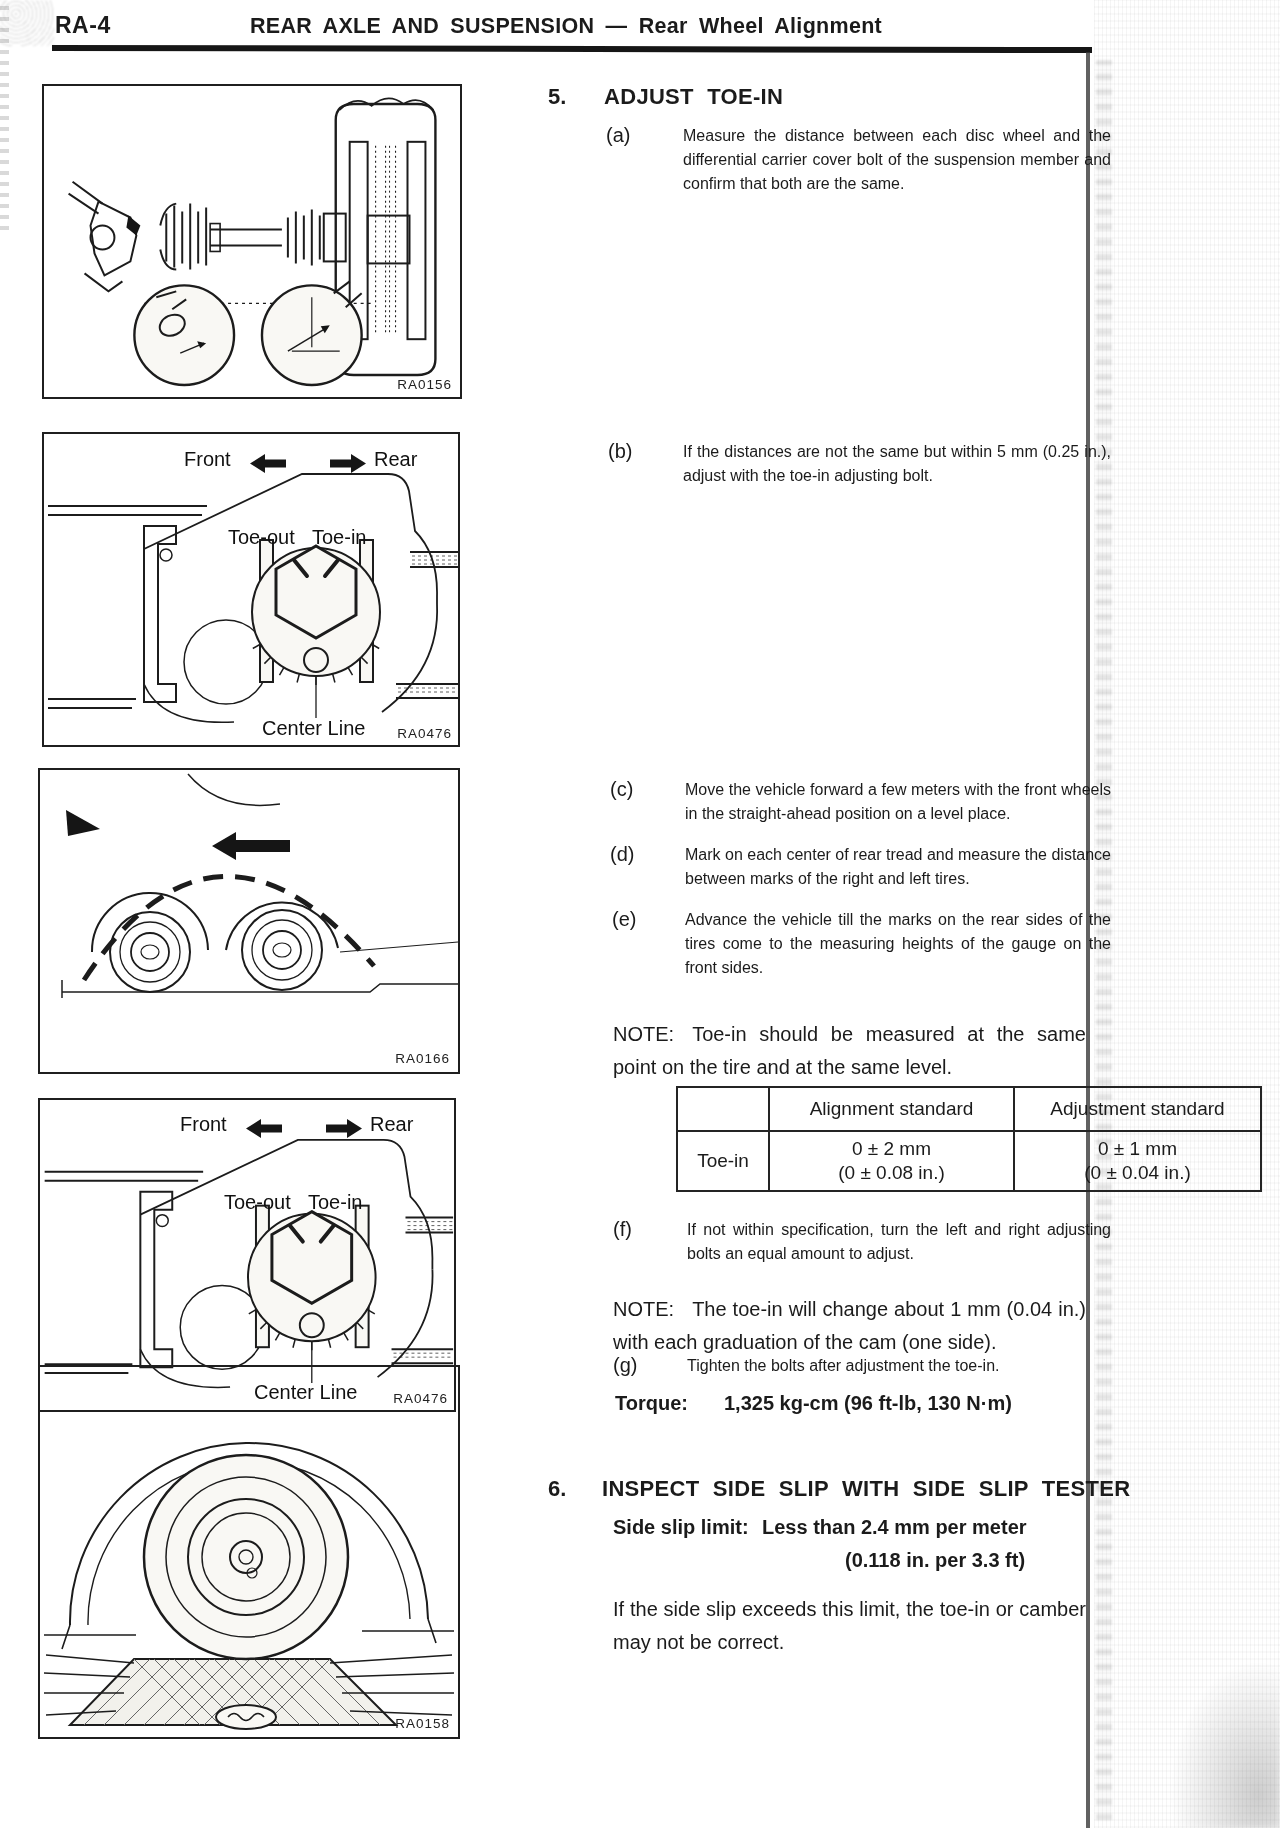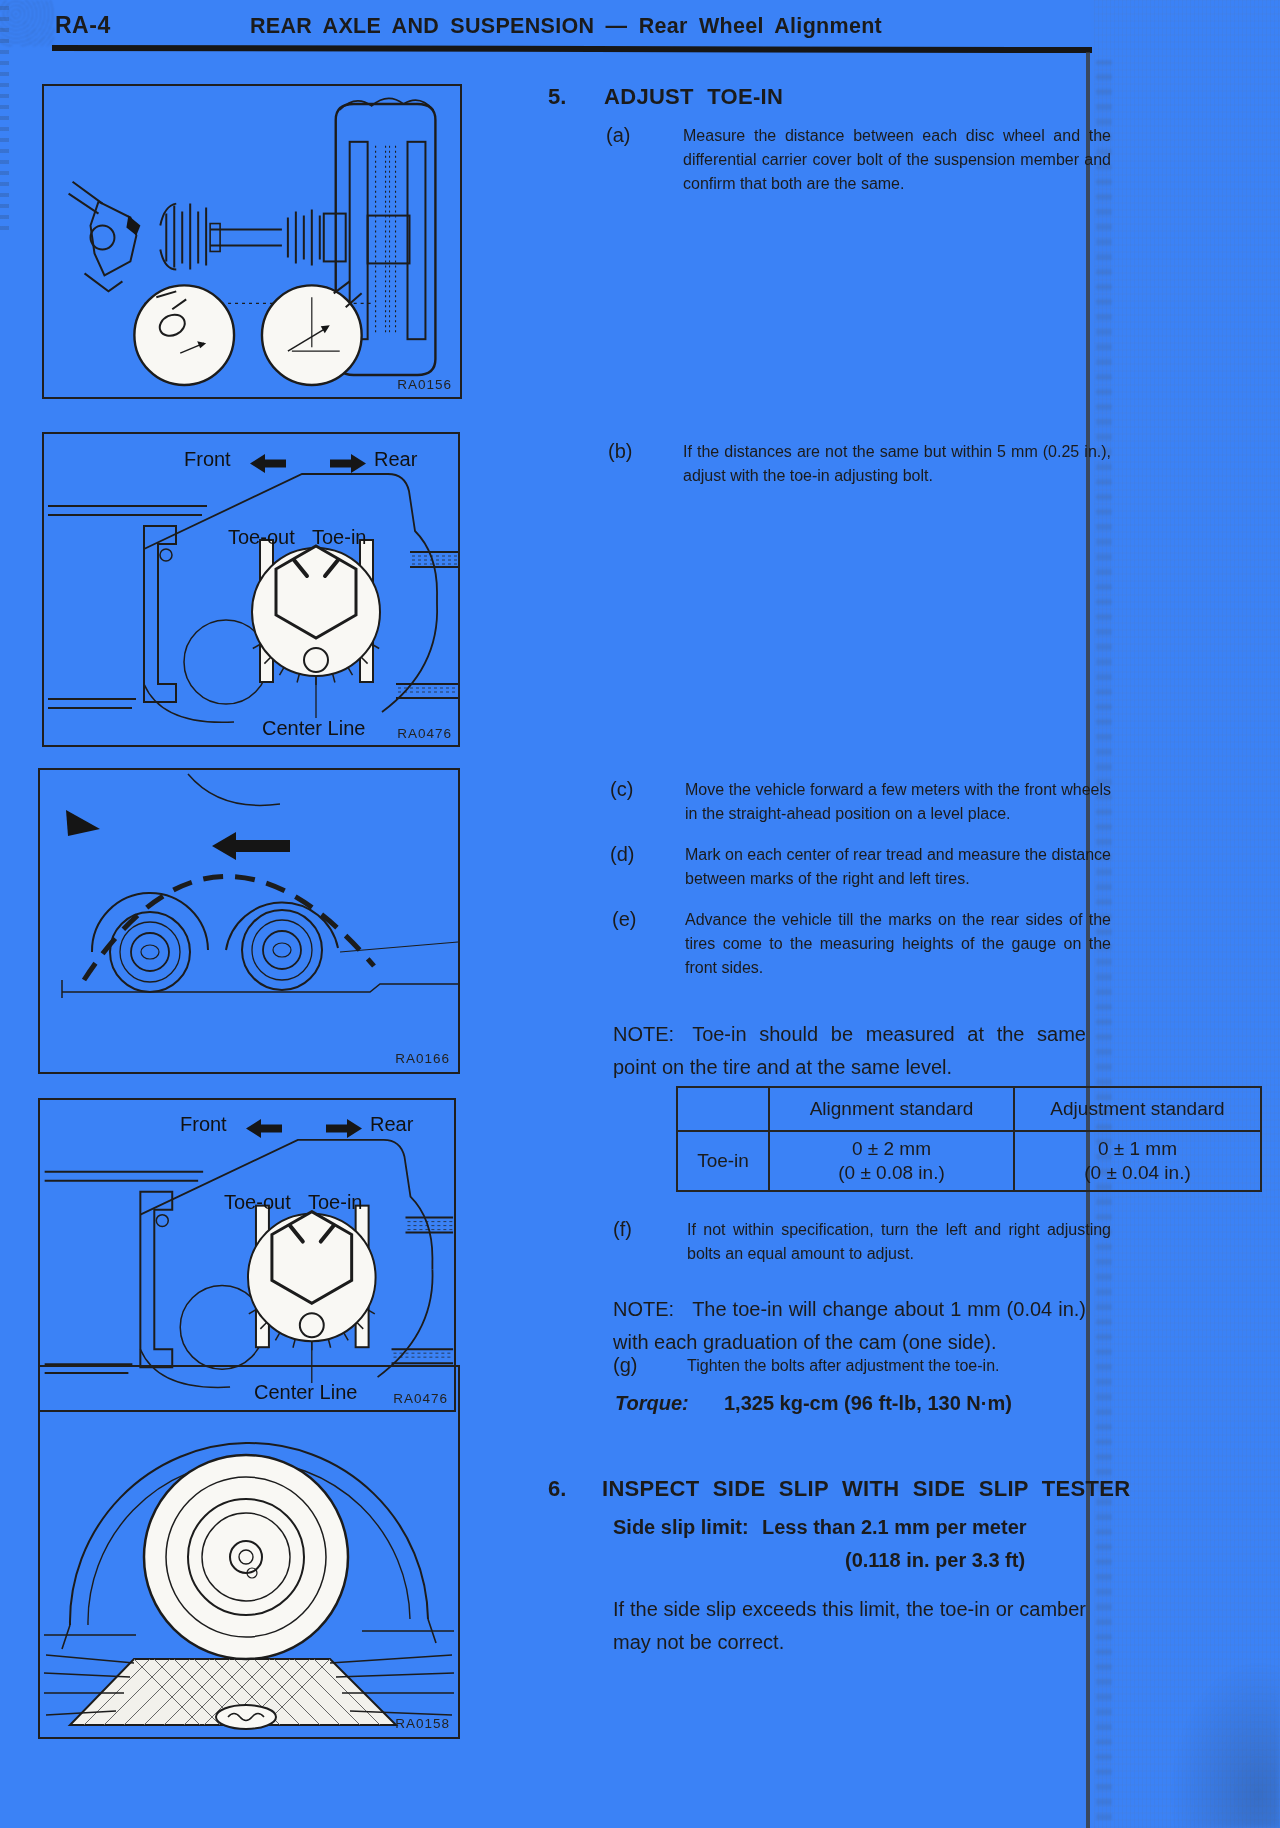--- a/index.html
+++ b/index.html
@@ -1,16 +1,16 @@
 <!DOCTYPE html>
 <html><head>
 <meta charset="utf-8">
 <style>
   html,body{margin:0;padding:0;background:#e8e6e1;}
-  .page{position:relative;width:1280px;height:1828px;background:#3b82f6;overflow:hidden;
+  .page{position:relative;width:1280px;height:1828px;background:#ffffff;overflow:hidden;
         font-family:"Liberation Sans","DejaVu Sans",sans-serif;color:#1b1b1b;}
   
   .hdr-code{position:absolute;left:55px;top:12px;font-size:23px;font-weight:bold;letter-spacing:.5px;}
   .hdr-title{position:absolute;left:250px;top:14px;font-size:21.5px;font-weight:bold;word-spacing:5px;letter-spacing:.3px;white-space:nowrap;}
   .hdr-rule{position:absolute;left:52px;top:46px;width:1040px;height:6px;background:#161616;transform:rotate(.12deg);}
   
   .binding-line{position:absolute;left:1086px;top:52px;width:4px;height:1776px;background:#3a3a3a;opacity:.8;}
   .noise-right{position:absolute;left:1094px;top:0;width:186px;height:1828px;opacity:.8;
      background:repeating-linear-gradient(90deg,rgba(110,110,110,.09) 0 1px,transparent 1px 4px),
                 repeating-linear-gradient(0deg,rgba(120,120,120,.05) 0 2px,transparent 2px 7px);}
@@ -278,25 +278,25 @@
   <span class="item-letter" style="left:613px;top:1218px;">(f)</span>
   <div class="item-text" style="left:662px;top:1218px;width:424px;">If not within specification, turn the left and right adjusting bolts an equal amount to adjust.</div>
 
   <div class="note" style="left:613px;top:1285px;width:473px;">
     <span class="nlabel">NOTE:</span><span>The toe-in will change about 1 mm (0.04 in.) with each graduation of the cam (one side).</span>
   </div>
 
   <span class="item-letter" style="left:613px;top:1354px;">(g)</span>
   <div class="item-text" style="left:662px;top:1354px;width:424px;">Tighten the bolts after adjustment the toe-in.</div>
 
-  <span class="boldline" style="left:615px;top:1392px;font-style:italic;">Torque:</span>
+  <span class="boldline" style="left:615px;top:1392px;">Torque:</span>
   <span class="boldline" style="left:724px;top:1392px;">1,325 kg-cm (96 ft-lb, 130 N·m)</span>
 
   <span class="sec-num" style="left:548px;top:1476px;">6.</span>
   <span class="sec-title" style="left:602px;top:1476px;">INSPECT SIDE SLIP WITH SIDE SLIP TESTER</span>
 
   <span class="boldline" style="left:613px;top:1516px;">Side slip limit:</span>
-  <span class="boldline" style="left:762px;top:1516px;">Less than 2.1 mm per meter</span>
+  <span class="boldline" style="left:762px;top:1516px;">Less than 2.4 mm per meter</span>
   <span class="boldline" style="left:845px;top:1549px;">(0.118 in. per 3.3 ft)</span>
 
   <div class="plain" style="left:613px;top:1585px;width:473px;">If the side slip exceeds this limit, the toe-in or camber may not be correct.</div>
 
 </div>
 
 </body></html>

